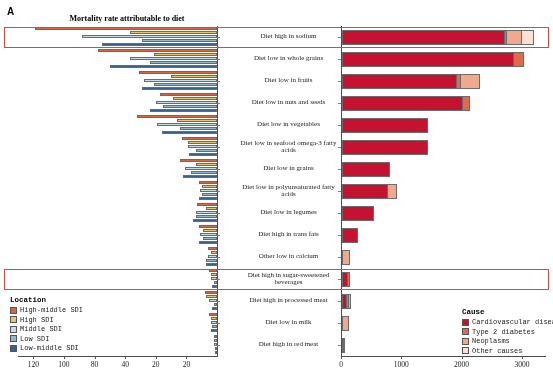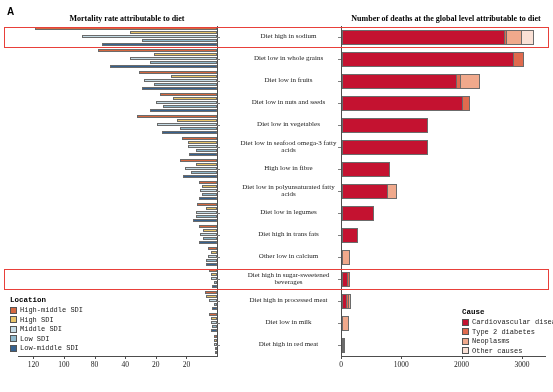--- a/index.html
+++ b/index.html
@@ -103,21 +103,20 @@
   #legend-cause    { left: 462px; top: 308px; }
 </style>
 </head>
 <body>
 
 <div id="fig">
 
   <div class="panel-letter">A</div>
 
   <div class="panel-title" id="title-left">Mortality rate attributable to diet</div>
-  <div class="panel-title" id="title-right">Number of deaths at the global level attributable to diet</div>
 
   <div class="axis-line vaxis-left"></div>
   <div class="axis-line vaxis-right"></div>
   <div class="axis-line haxis-left"></div>
   <div class="axis-line haxis-right"></div>
 
   <div id="left-bars">
       <div class="lbar" style="left: 34.8385px; width: 182.162px; top: 27px; background: rgb(212, 103, 63);"></div>
       <div class="lbar" style="left: 129.746px; width: 87.2538px; top: 31px; background: rgb(232, 196, 106);"></div>
       <div class="lbar" style="left: 82.2923px; width: 134.708px; top: 35px; background: rgb(198, 220, 230);"></div>
@@ -253,21 +252,21 @@
       <div class="rseg" style="left: 343.5px; width: 1.5px; top: 337.5px; background: rgb(240, 169, 140);"></div>
       <div class="row-tick" style="top: 345px;"></div>
     </div>
   <div id="cat-labels">
       <div class="cat-label" style="top: 26px; height: 22px;">Diet high in sodium</div>
       <div class="cat-label" style="top: 48px; height: 22px;">Diet low in whole grains</div>
       <div class="cat-label" style="top: 70px; height: 22px;">Diet low in fruits</div>
       <div class="cat-label" style="top: 92px; height: 22px;">Diet low in nuts and seeds</div>
       <div class="cat-label" style="top: 114px; height: 22px;">Diet low in vegetables</div>
       <div class="cat-label" style="top: 136px; height: 22px;">Diet low in seafood omega-3 fatty acids</div>
-      <div class="cat-label" style="top: 158px; height: 22px;">High low in fibre</div>
+      <div class="cat-label" style="top: 158px; height: 22px;">Diet low in grains</div>
       <div class="cat-label" style="top: 180px; height: 22px;">Diet low in polyunsaturated fatty acids</div>
       <div class="cat-label" style="top: 202px; height: 22px;">Diet low in legumes</div>
       <div class="cat-label" style="top: 224px; height: 22px;">Diet high in trans fats</div>
       <div class="cat-label" style="top: 246px; height: 22px;">Other low in calcium</div>
       <div class="cat-label" style="top: 268px; height: 22px;">Diet high in sugar-sweetened beverages</div>
       <div class="cat-label" style="top: 290px; height: 22px;">Diet high in processed meat</div>
       <div class="cat-label" style="top: 312px; height: 22px;">Diet low in milk</div>
       <div class="cat-label" style="top: 334px; height: 22px;">Diet high in red meat</div>
     </div>
 

